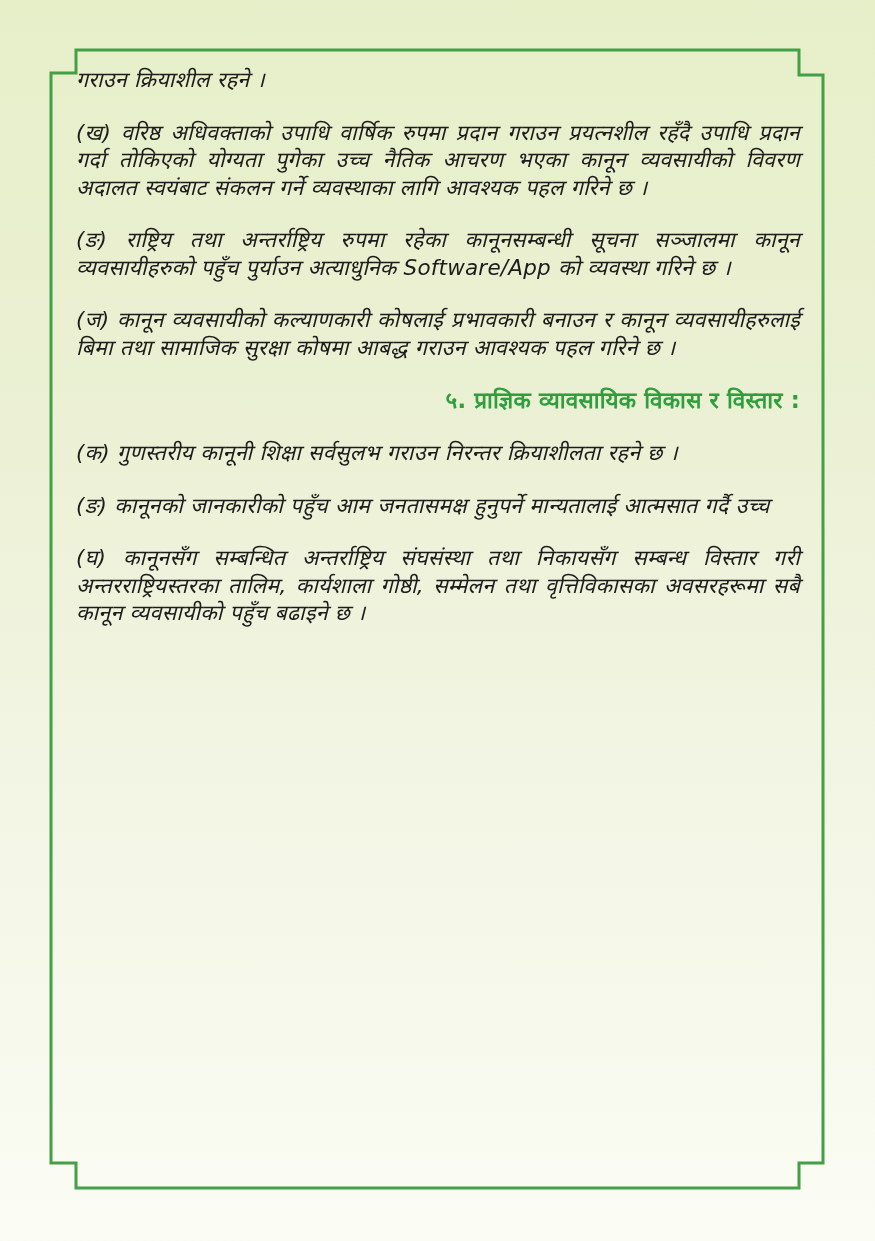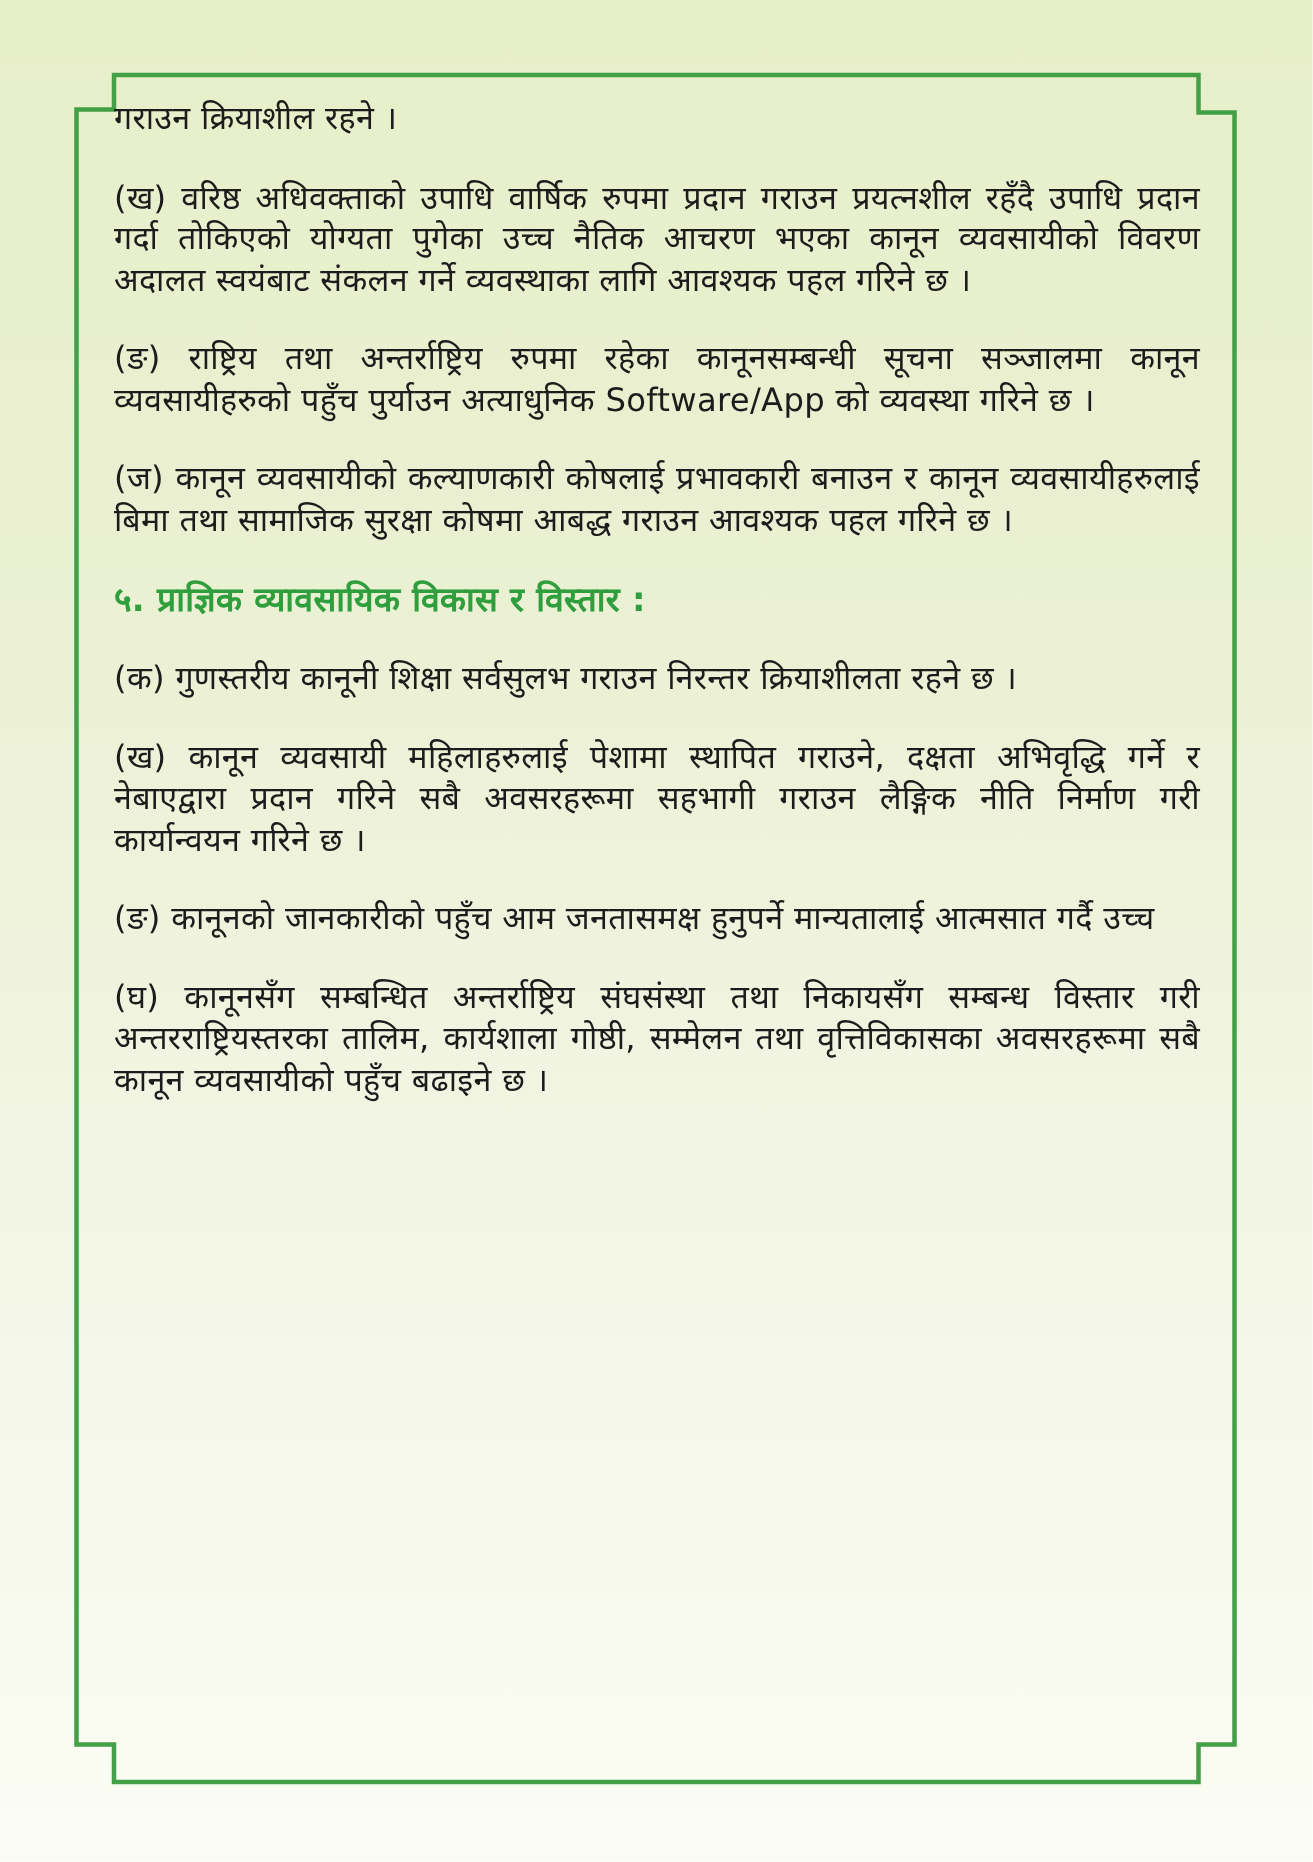--- a/index.html
+++ b/index.html
@@ -32,30 +32,31 @@
     top: 66px;
     width: 724px;
     color: #1c1c1c;
     font-size: 21.5px;
     line-height: 27.5px;
     text-align: justify;
     letter-spacing: 0.2px;
   }
   .content p {
     margin: 0 0 25px 0;
+    font-style: italic;
   }
   .content p:last-child {
     margin-bottom: 0;
   }
   .section-heading {
     margin: 0 0 25px 0;
     font-size: 22.5px;
     font-weight: bold;
     color: #2f9e3d;
-    text-align: left;
+    text-align: right;
     line-height: 28px;
   }
   .item-label {
     white-space: nowrap;
   }
 </style>
 </head>
 <body>
 
 <div class="page">
@@ -87,24 +88,20 @@
       <span>कानून व्यवसायीको कल्याणकारी कोषलाई प्रभावकारी बनाउन र कानून व्यवसायीहरुलाई बिमा तथा सामाजिक सुरक्षा कोषमा आबद्ध गराउन आवश्यक पहल गरिने छ ।</span>
     </p>
 
     <h2 class="section-heading">५. प्राज्ञिक व्यावसायिक विकास र विस्तार :</h2>
 
     <p>
       <span class="item-label">(क)</span>
       <span>गुणस्तरीय कानूनी शिक्षा सर्वसुलभ गराउन निरन्तर क्रियाशीलता रहने छ ।</span>
     </p>
 
-    <p>
-      <span class="item-label">(ख)</span>
-      <span>कानून व्यवसायी महिलाहरुलाई पेशामा स्थापित गराउने, दक्षता अभिवृद्धि गर्ने र नेबाएद्वारा प्रदान गरिने सबै अवसरहरूमा सहभागी गराउन लैङ्गिक नीति निर्माण गरी कार्यान्वयन गरिने छ ।</span>
-    </p>
 
 
     <p>
       <span class="item-label">(ङ)</span>
       <span>कानूनको जानकारीको पहुँच आम जनतासमक्ष हुनुपर्ने मान्यतालाई आत्मसात गर्दै उच्च</span>
     </p>
 
     <p>
       <span class="item-label">(घ)</span>
       <span>कानूनसँग सम्बन्धित अन्तर्राष्ट्रिय संघसंस्था तथा निकायसँग सम्बन्ध विस्तार गरी अन्तरराष्ट्रियस्तरका तालिम, कार्यशाला गोष्ठी, सम्मेलन तथा वृत्तिविकासका अवसरहरूमा सबै कानून व्यवसायीको पहुँच बढाइने छ ।</span>

